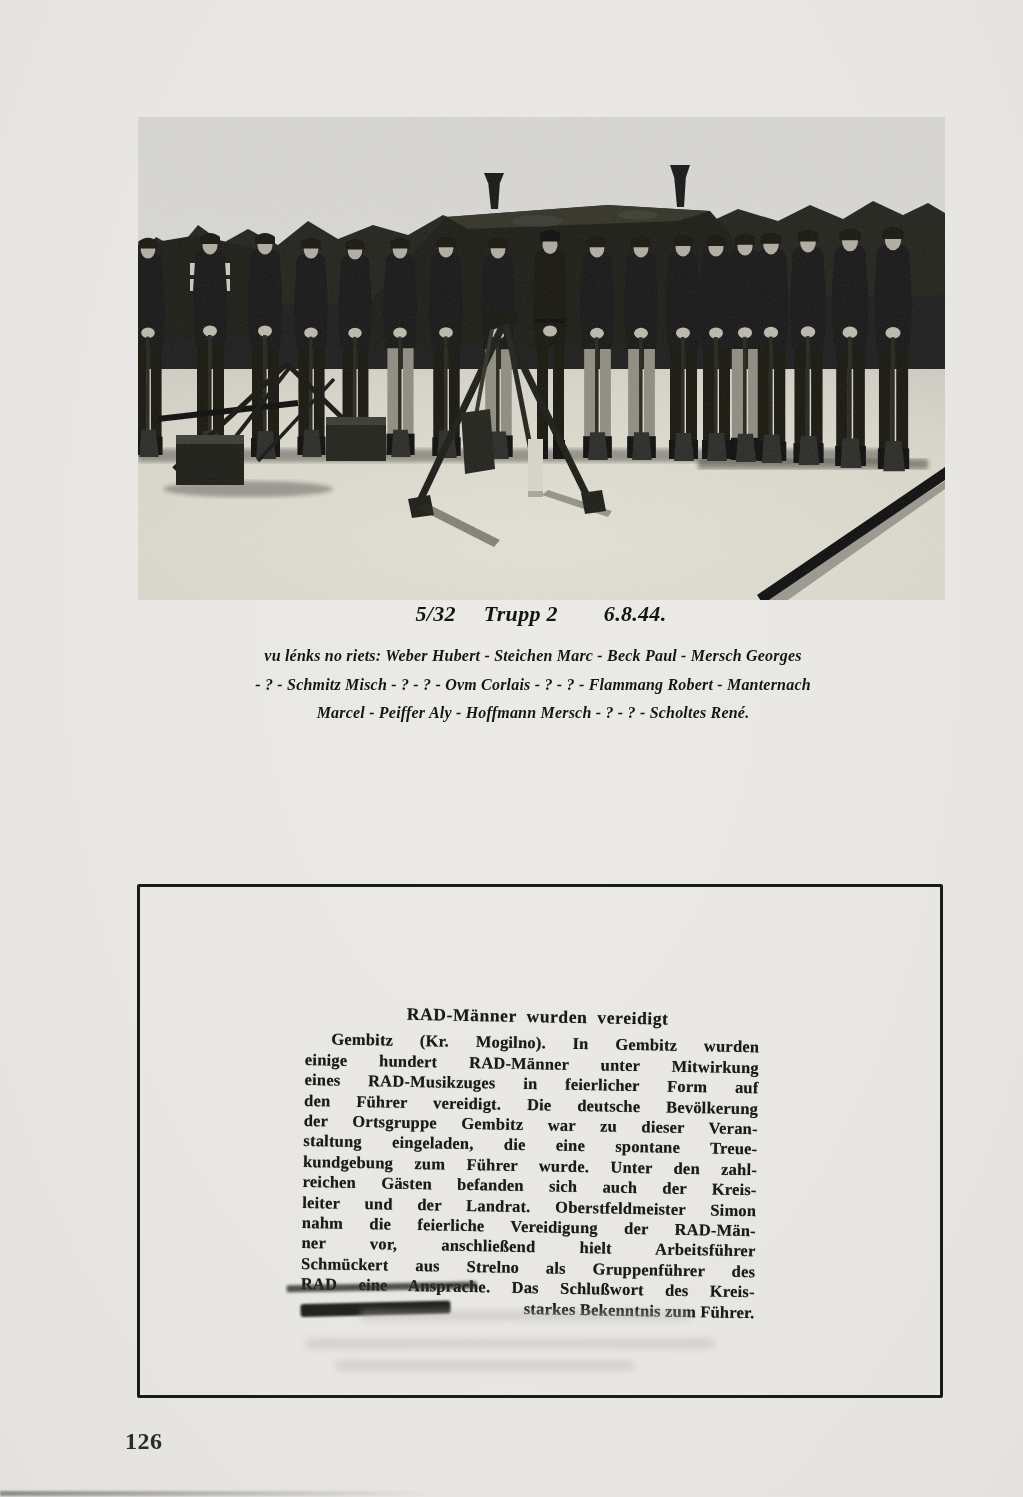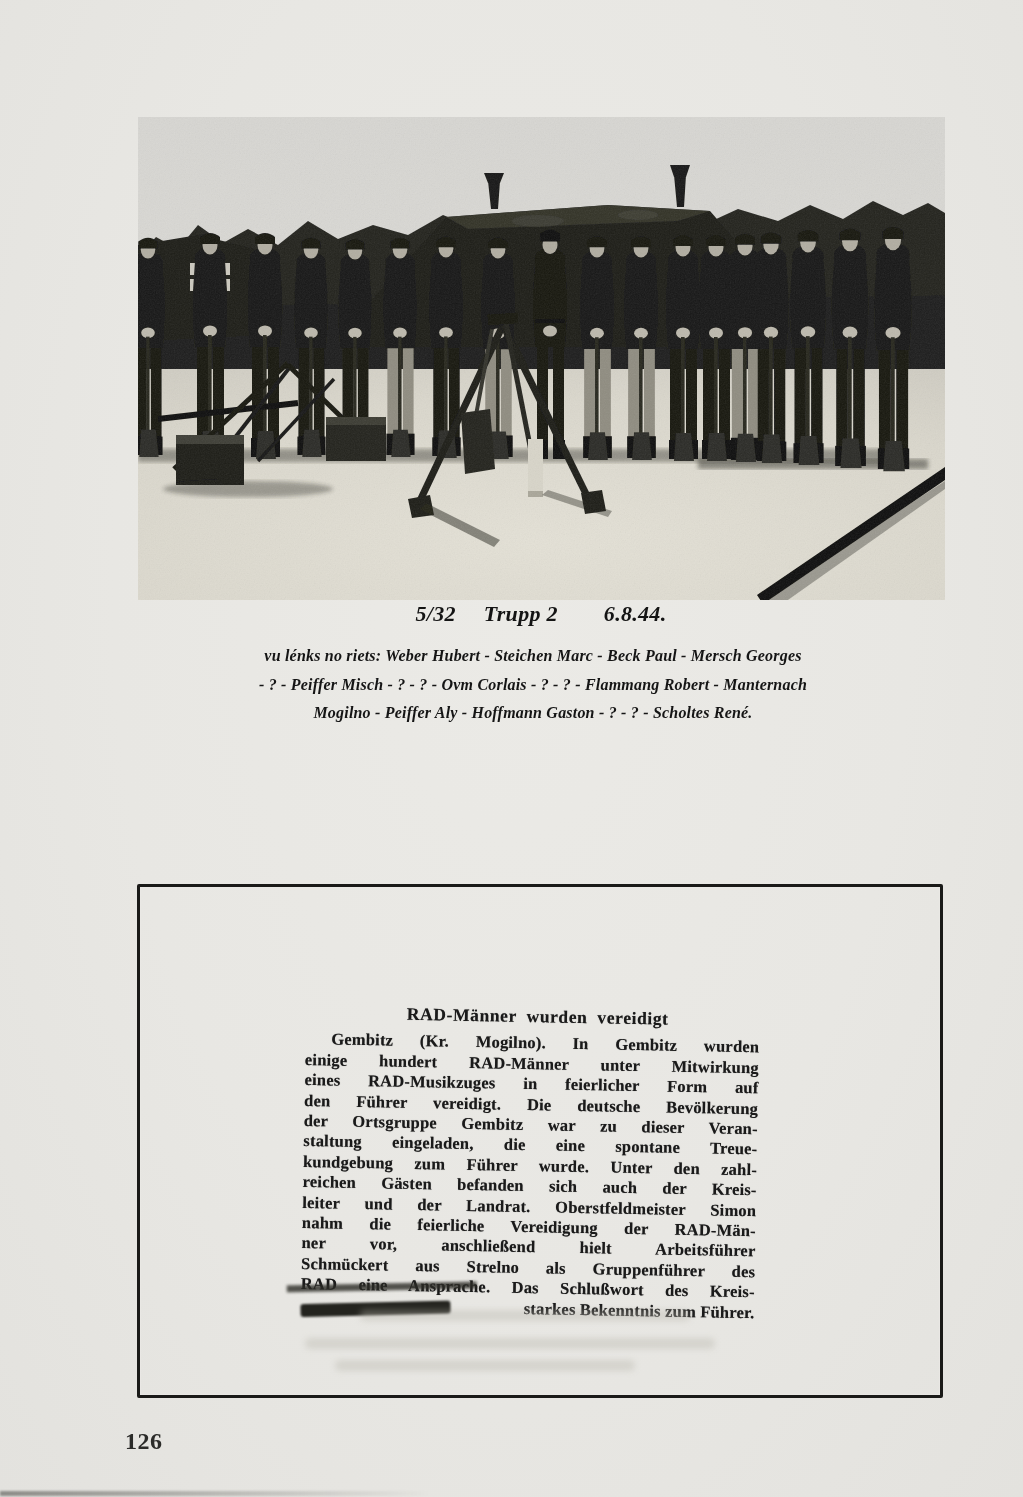--- a/index.html
+++ b/index.html
@@ -232,22 +232,22 @@
       <rect width="807" height="483" filter="url(#grain)" opacity="0.12"></rect>
     </svg>
   </figure>
 
   <div class="caption">
     <span>5/32</span><span class="gap1">Trupp 2</span><span class="gap2">6.8.44.</span>
   </div>
 
   <div class="names">
     <div>vu lénks no riets: Weber Hubert - Steichen Marc - Beck Paul - Mersch Georges</div>
-    <div>- ? - Peiffer Misch - ? - ? - Ovm Corlais - ? - ? - Flammang Robert - Manternach</div>
-    <div>Mogilno - Peiffer Aly - Hoffmann Gaston - ? - ? - Scholtes René.</div>
+    <div>- ? - Schmitz Misch - ? - ? - Ovm Corlais - ? - ? - Flammang Robert - Manternach</div>
+    <div>Marcel - Peiffer Aly - Hoffmann Mersch - ? - ? - Scholtes René.</div>
   </div>
 
   <div class="clipbox"></div>
 
   <div class="clipping">
     <div class="cl-title">RAD-Männer wurden vereidigt</div>
     <div class="cl-line indent">Gembitz (Kr. Mogilno). In Gembitz wurden</div>
     <div class="cl-line">einige hundert RAD-Männer unter Mitwirkung</div>
     <div class="cl-line">eines RAD-Musikzuges in feierlicher Form auf</div>
     <div class="cl-line">den Führer vereidigt. Die deutsche Bevölkerung</div>

